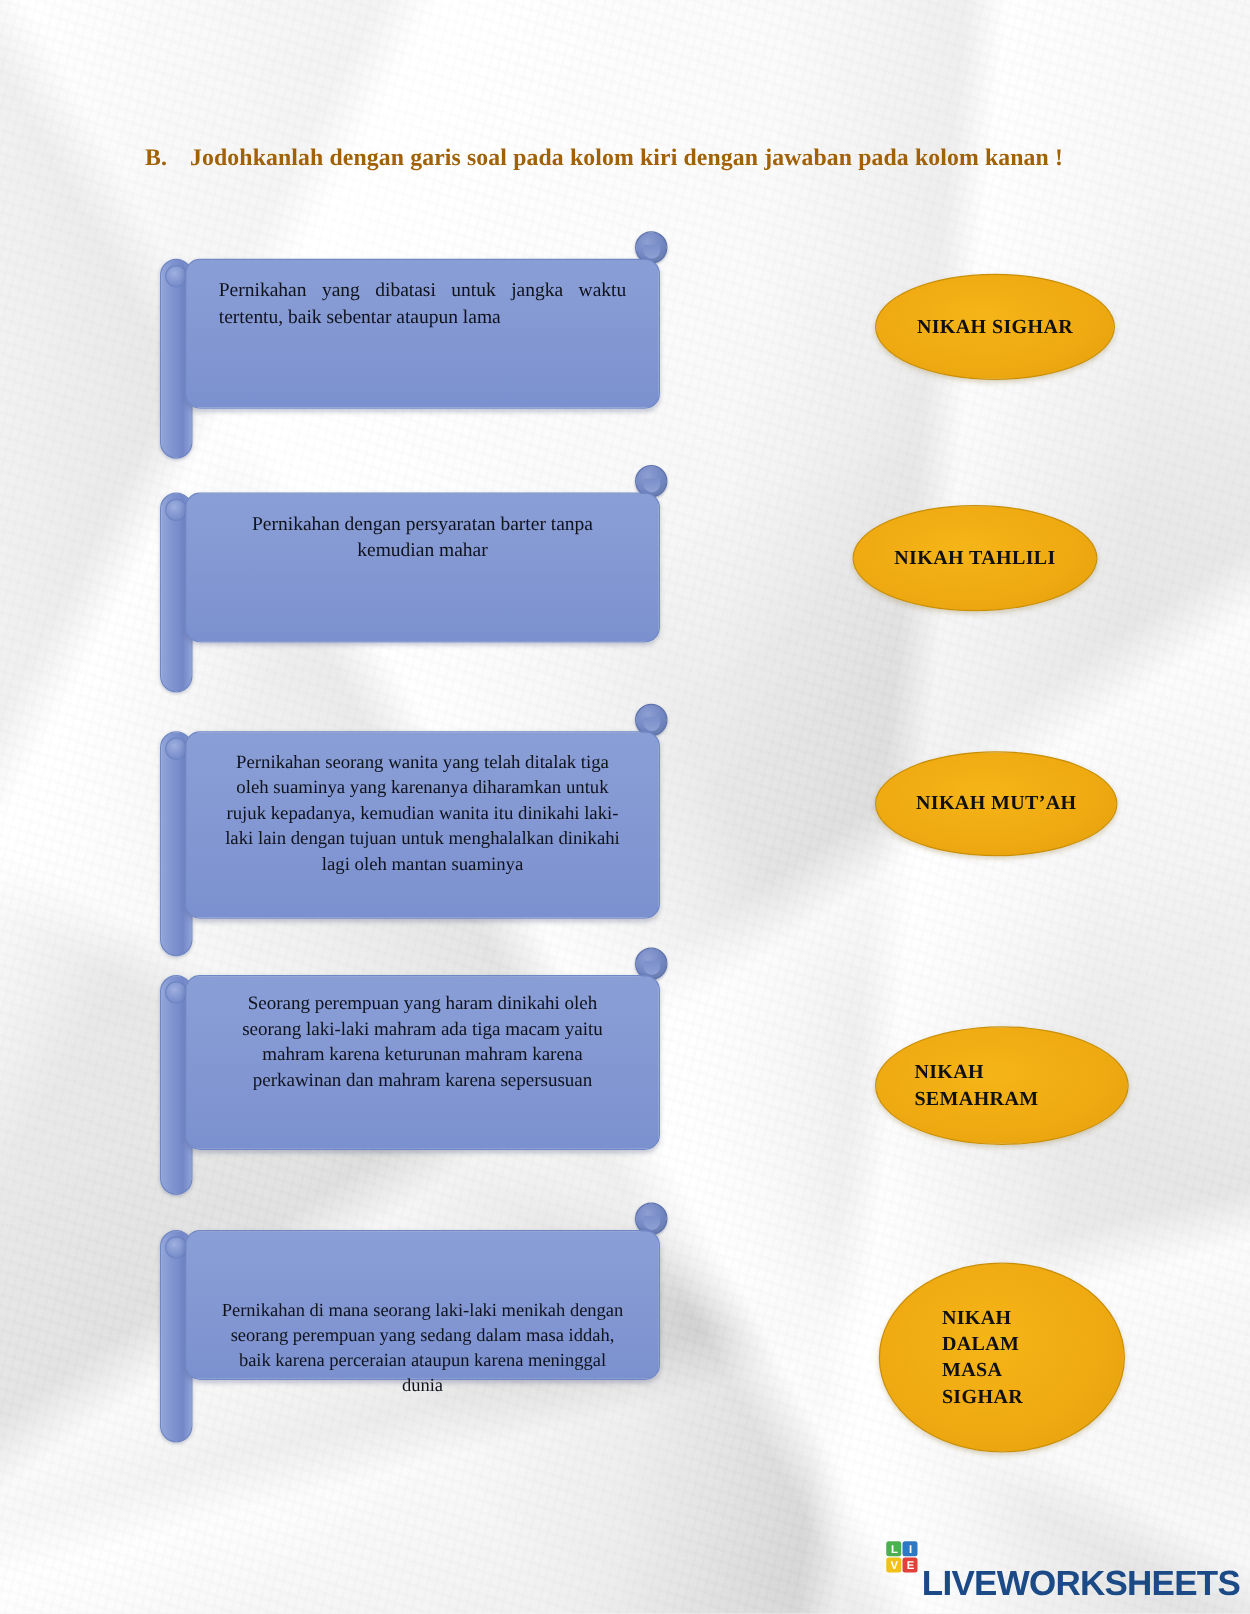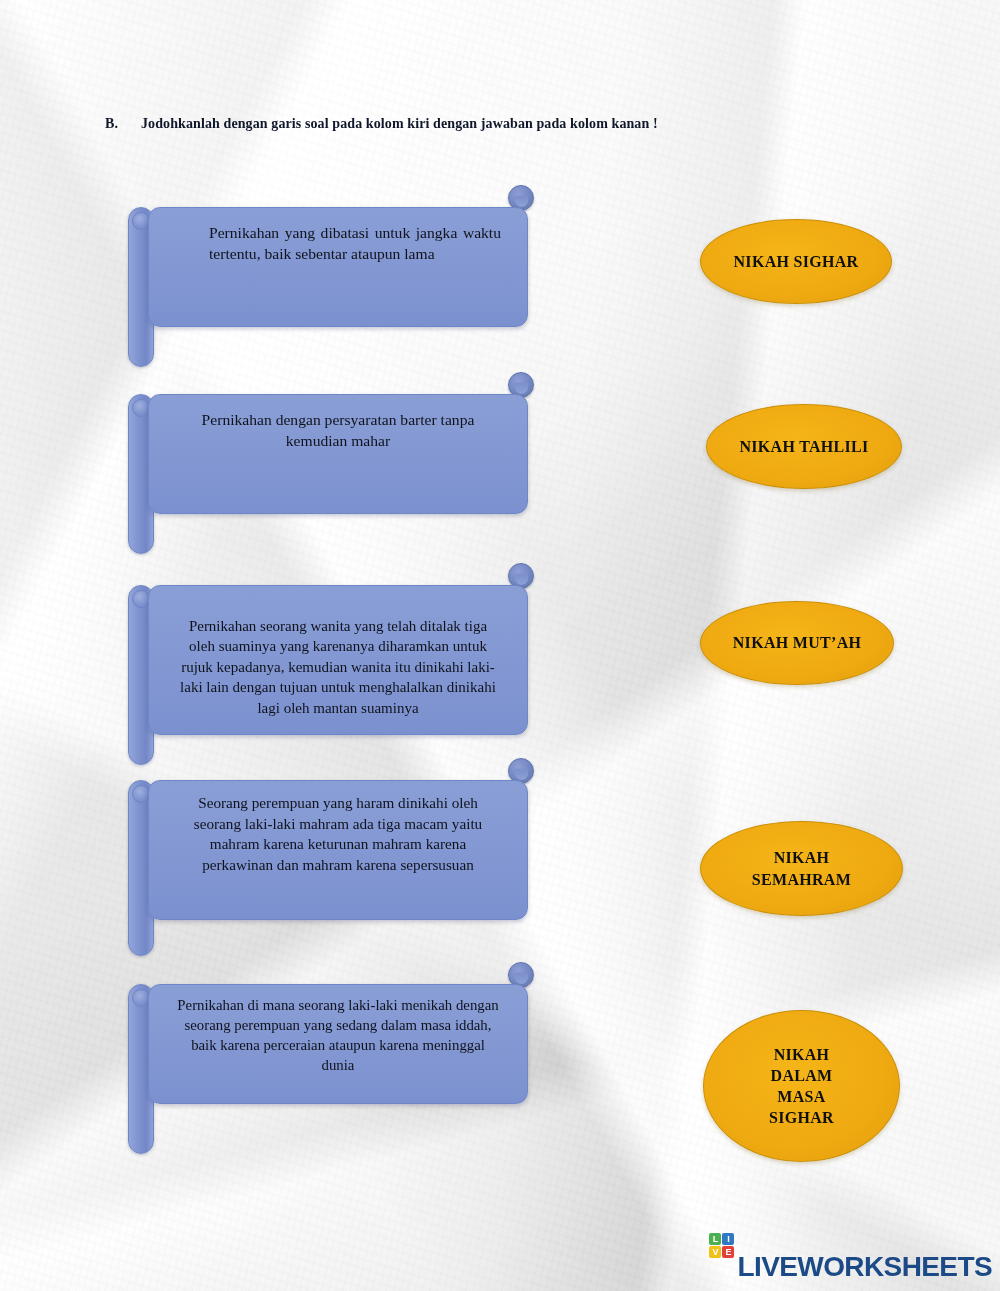--- a/index.html
+++ b/index.html
@@ -39,26 +39,26 @@
     inset: 0;
     background:
       repeating-linear-gradient(104deg, rgba(0,0,0,0.012) 0 2px, rgba(255,255,255,0.02) 2px 7px),
       repeating-linear-gradient(17deg,  rgba(0,0,0,0.01) 0 3px, rgba(255,255,255,0.02) 3px 9px);
     opacity: .9;
   }
 
   
   #heading {
     position: absolute;
-    left: 105px;
+    left: 116px;
     top: 116px;
     width: 790px;
-    font-size: 14px;
-    font-weight: bold;
-    color: #0f172a;
+    font-size: 19px;
+    font-weight: bold;
+    color: #a16207;
     letter-spacing: .1px;
     white-space: nowrap;
   }
   #heading .letter { display: inline-block; width: 36px; }
 
   
   .scroll {
     position: absolute;
     left: 128px;
   }
@@ -133,21 +133,21 @@
   
   .oval {
     position: absolute;
     border-radius: 50%;
     background: radial-gradient(ellipse at 45% 40%, #f5b518 0%, #efa911 60%, #e29f0c 100%);
     border: 1px solid #c98f07;
     box-shadow: 0 2px 4px rgba(120,90,10,0.25);
     display: flex;
     align-items: center;
     justify-content: center;
-    text-align: center;
+    text-align: left;
     box-sizing: border-box;
   }
   .oval .olabel {
     color: #101010;
     font-weight: bold;
     font-size: 16px;
     line-height: 1.32;
     letter-spacing: .3px;
   }
 
@@ -196,61 +196,61 @@
 <div id="paper"></div>
 
 <div id="heading">
   <span class="letter">B.</span><span>Jodohkanlah dengan garis soal pada kolom kiri dengan jawaban pada kolom kanan  !</span>
 </div>
 
 <div class="scroll" id="s1" style="top:185px;">
   <div class="curl-left" style="height:160px;"></div>
   <div class="curl-right" style="left:380px; top:0px;"></div>
   <div class="panel" style="height:120px;">
-    <div class="txt" style="text-align:justify;margin-left:34px;">Pernikahan yang dibatasi untuk jangka waktu tertentu, baik sebentar ataupun lama</div>
+    <div class="txt" style="text-align:justify;">Pernikahan yang dibatasi untuk jangka waktu tertentu, baik sebentar ataupun lama</div>
   </div>
 </div>
 
 <div class="scroll" id="s2" style="top:372px;">
   <div class="curl-left" style="height:160px;"></div>
   <div class="curl-right" style="left:380px; top:0px;"></div>
   <div class="panel" style="height:120px;">
     <div class="txt" style="text-align:center;">Pernikahan dengan persyaratan barter tanpa kemudian mahar</div>
   </div>
 </div>
 
 <div class="scroll" id="s3" style="top:563px;">
   <div class="curl-left" style="height:180px;"></div>
   <div class="curl-right" style="left:380px; top:0px;"></div>
   <div class="panel" style="height:150px;">
-    <div class="txt" style="text-align:center; font-size:15px;margin-top:16px;">Pernikahan seorang wanita yang telah ditalak tiga oleh suaminya yang karenanya diharamkan untuk rujuk kepadanya, kemudian wanita itu dinikahi laki-laki lain dengan tujuan untuk menghalalkan dinikahi lagi oleh mantan suaminya</div>
+    <div class="txt" style="text-align:center; font-size:15px;">Pernikahan seorang wanita yang telah ditalak tiga oleh suaminya yang karenanya diharamkan untuk rujuk kepadanya, kemudian wanita itu dinikahi laki-laki lain dengan tujuan untuk menghalalkan dinikahi lagi oleh mantan suaminya</div>
   </div>
 </div>
 
 <div class="scroll" id="s4" style="top:758px;">
   <div class="curl-left" style="height:176px;"></div>
   <div class="curl-right" style="left:380px; top:0px;"></div>
   <div class="panel" style="height:140px;">
     <div class="txt" style="text-align:center; padding-top:12px; font-size:15.2px;">Seorang perempuan yang haram dinikahi oleh seorang laki-laki mahram ada tiga macam yaitu mahram karena keturunan mahram karena perkawinan dan mahram karena sepersusuan</div>
   </div>
 </div>
 
 <div class="scroll" id="s5" style="top:962px;">
   <div class="curl-left" style="height:170px;"></div>
   <div class="curl-right" style="left:380px; top:0px;"></div>
   <div class="panel" style="height:120px;">
-    <div class="txt" style="text-align:center; padding-top:10px; font-size:14.8px;">Pernikahan di mana seorang laki-laki menikah dengan seorang perempuan yang sedang dalam masa iddah, baik karena perceraian ataupun karena meninggal dunia</div>
+    <div class="txt" style="text-align:center; padding-top:10px; font-size:14.8px;margin-top:44px;">Pernikahan di mana seorang laki-laki menikah dengan seorang perempuan yang sedang dalam masa iddah, baik karena perceraian ataupun karena meninggal dunia</div>
   </div>
 </div>
 
 <div class="oval" id="o1" style="left:700px; top:219px; width:192px; height:85px;">
   <div class="olabel" style="max-width:130px;">NIKAH SIGHAR</div>
 </div>
 
-<div class="oval" id="o2" style="left:706px; top:404px; width:196px; height:85px;">
+<div class="oval" id="o2" style="left:682px; top:404px; width:196px; height:85px;">
   <div class="olabel" style="max-width:132px;">NIKAH TAHLILI</div>
 </div>
 
 <div class="oval" id="o3" style="left:700px; top:601px; width:194px; height:84px;">
   <div class="olabel" style="max-width:130px;">NIKAH MUT’AH</div>
 </div>
 
 <div class="oval" id="o4" style="left:700px; top:821px; width:203px; height:95px;">
   <div class="olabel" style="max-width:140px;font-family:Liberation Serif, serif;">NIKAH SEMAHRAM</div>
 </div>

